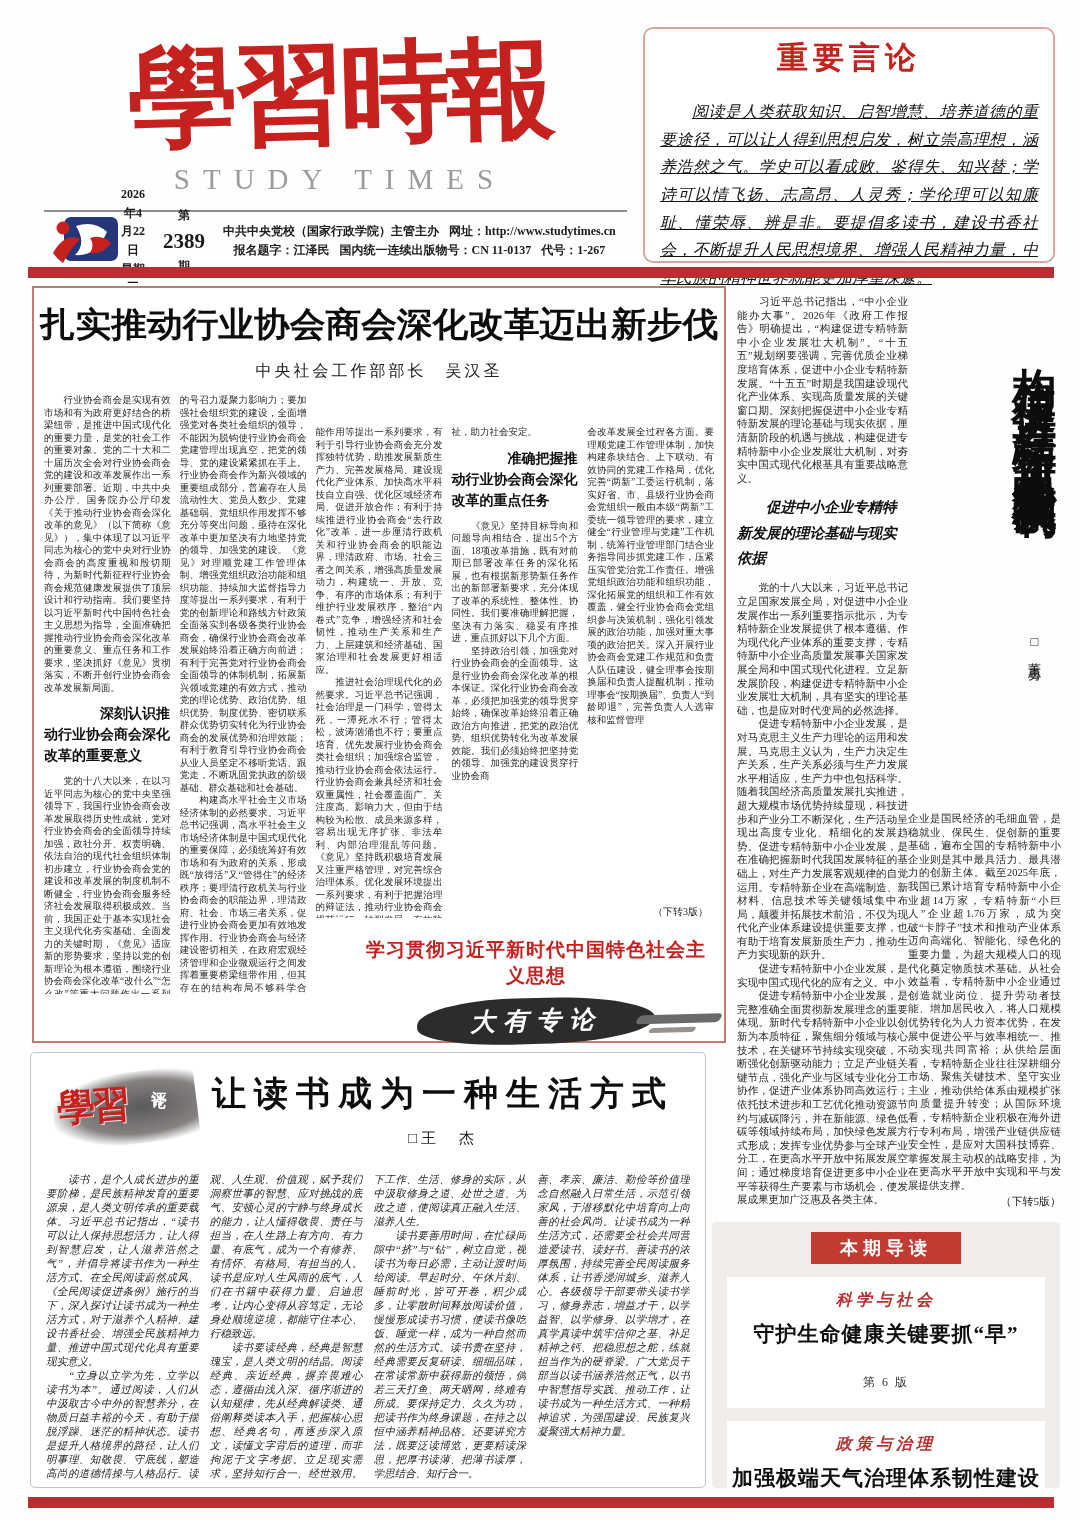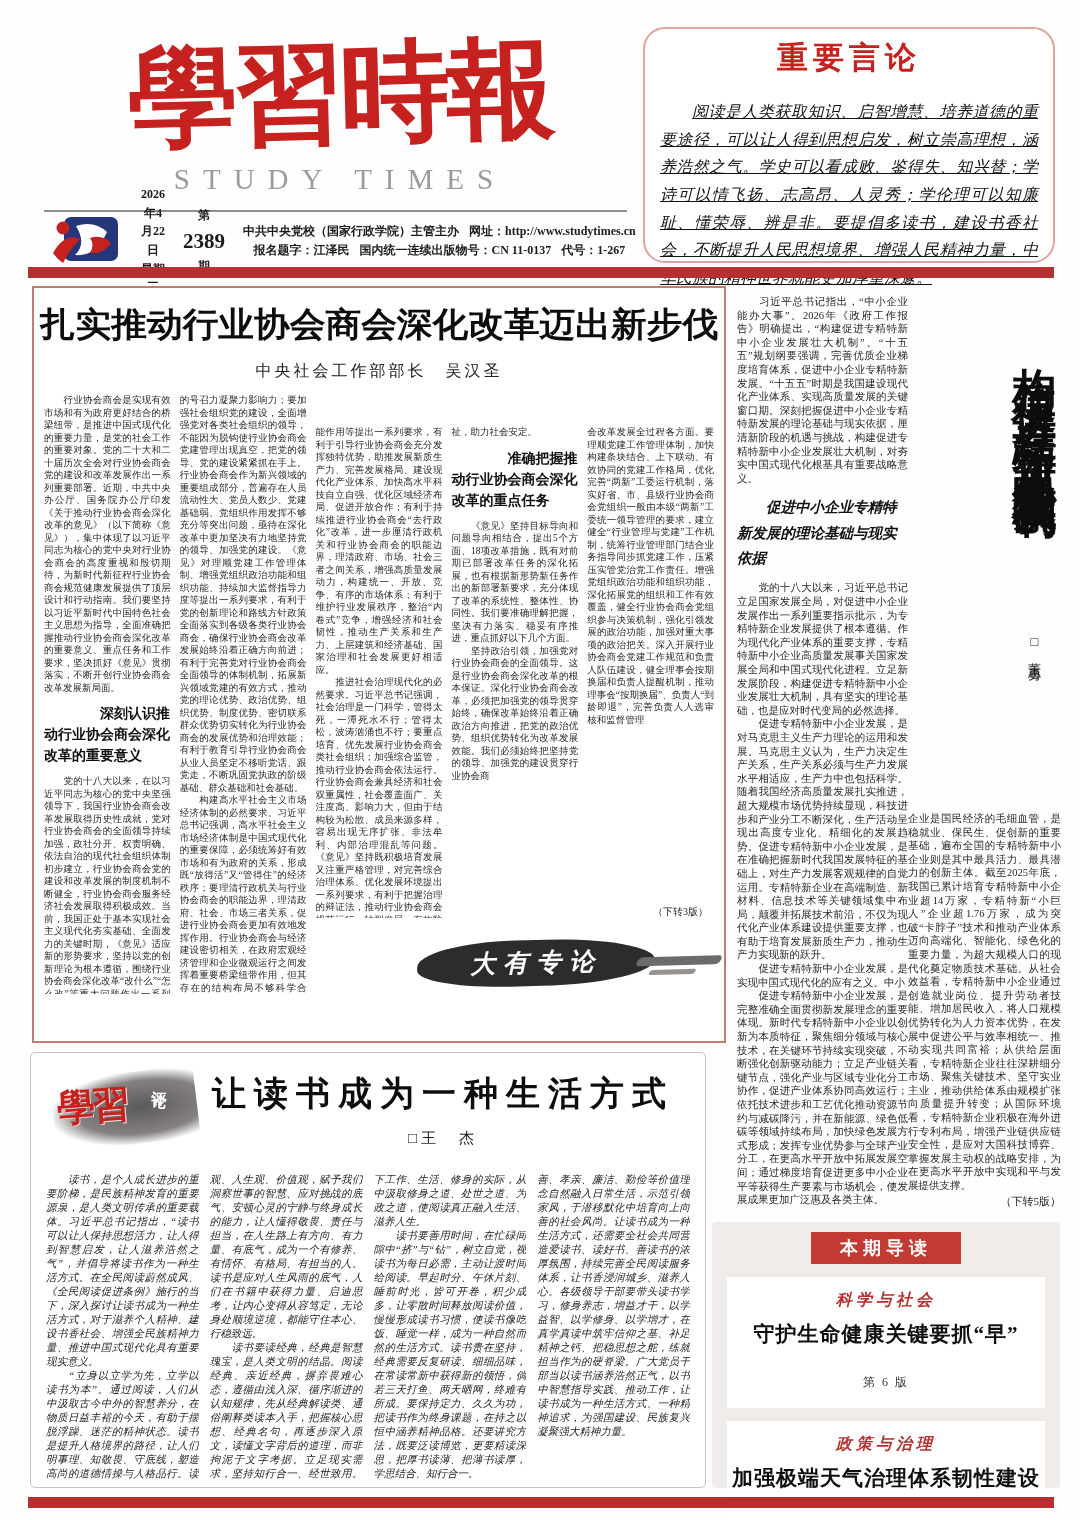--- a/index.html
+++ b/index.html
@@ -16,32 +16,32 @@
     letter-spacing:-4px;transform:rotate(-1.5deg);line-height:150px;
     font-family:"DejaVu Serif",serif;
   }
   .mast-en{
     position:absolute;left:140px;top:163px;width:400px;text-align:center;
     font-size:29px;color:#9b9b9b;letter-spacing:13px;font-family:"Liberation Serif",serif;
   }
   .mast-rule{position:absolute;left:44px;top:210px;width:583px;height:2px;background:#8f8f8f;}
   .mast-logo{position:absolute;left:50px;top:217px;}
   .dateblock{
-    position:absolute;left:132px;top:219px;width:500px;height:44px;
+    position:absolute;left:112px;top:219px;width:500px;height:44px;
     display:flex;align-items:center;font-size:12px;color:#1b1b1b;font-weight:bold;
   }
   .dateblock .seg{padding:0 9px;text-align:center;line-height:1.55;}
   .dateblock .div{width:1px;height:36px;background:#9a9a9a;}
   .issue-num{font-size:21px;font-weight:bold;}
   .orginfo{text-align:left;font-size:12px;line-height:1.65;white-space:nowrap;}
   .orginfo span{margin-right:10px;}
   
   .quotes-box{
     position:absolute;left:643px;top:27px;width:412px;height:236px;box-sizing:border-box;
-    border:2px solid #dda49e;border-radius:22px;padding:8px 15px;background:#fff;
+    border:2px solid #dda49e;border-radius:10px;padding:8px 15px;background:#fff;
   }
   .quotes-title{text-align:center;font-size:31px;font-weight:bold;color:#c5211f;
     letter-spacing:5px;font-family:"Liberation Sans",sans-serif;}
   .quotes-body{margin-top:19px;font-size:16px;line-height:1.73;text-align:justify;
     text-indent:2em;font-style:italic;color:#111;text-decoration:underline;}
   .redbar{position:absolute;left:28px;width:1026px;height:11px;background:#b5302e;}
   .redbar.top{top:267px;}
   .redbar.bottom{top:1497px;}
   
   .main-box{
@@ -179,20 +179,21 @@
       <div class="ma-sub">　　准确把握推动行业协会商会深化改革的重点任务</div>
       <div class="pre">　　《意见》坚持目标导向和问题导向相结合，提出5个方面、18项改革措施，既有对前期已部署改革任务的深化拓展，也有根据新形势新任务作出的新部署新要求，充分体现了改革的系统性、整体性、协同性。我们要准确理解把握，坚决有力落实、稳妥有序推进，重点抓好以下几个方面。
 　　坚持政治引领，加强党对行业协会商会的全面领导。这是行业协会商会深化改革的根本保证。深化行业协会商会改革，必须把加强党的领导贯穿始终，确保改革始终沿着正确政治方向推进，把党的政治优势、组织优势转化为改革发展效能。我们必须始终把坚持党的领导、加强党的建设贯穿行业协会商</div>
     </div>
     <div class="ma-col short">
       <div class="pre">会改革发展全过程各方面。要理顺党建工作管理体制，加快构建条块结合、上下联动、有效协同的党建工作格局，优化完善“两新”工委运行机制，落实好省、市、县级行业协会商会党组织一般由本级“两新”工委统一领导管理的要求，建立健全“行业管理与党建”工作机制，统筹行业管理部门结合业务指导同步抓党建工作，压紧压实管党治党工作责任。增强党组织政治功能和组织功能，深化拓展党的组织和工作有效覆盖，健全行业协会商会党组织参与决策机制，强化引领发展的政治功能，加强对重大事项的政治把关。深入开展行业协会商会党建工作规范和负责人队伍建设，健全理事会按期换届和负责人提醒机制，推动理事会“按期换届”、负责人“到龄即退”，完善负责人人选审核和监督管理</div>
     </div>
   </div>
   <div class="jump3">（下转3版）</div>
   <div class="banner">
+    <div class="banner-l1">学习贯彻习近平新时代中国特色社会主义思想</div>
     <div class="banner-blob">大有专论</div>
   </div>
 </div>
 
 <div class="ra-colA">
   <div class="pre">　　习近平总书记指出，“中小企业能办大事”。2026年《政府工作报告》明确提出，“构建促进专精特新中小企业发展壮大机制”。“十五五”规划纲要强调，完善优质企业梯度培育体系，促进中小企业专精特新发展。“十五五”时期是我国建设现代化产业体系、实现高质量发展的关键窗口期。深刻把握促进中小企业专精特新发展的理论基础与现实依据，厘清新阶段的机遇与挑战，构建促进专精特新中小企业发展壮大机制，对夯实中国式现代化根基具有重要战略意义。</div>
   <div class="ra-sub">　　促进中小企业专精特新发展的理论基础与现实依据</div>
   <div class="pre">　　党的十八大以来，习近平总书记立足国家发展全局，对促进中小企业发展作出一系列重要指示批示，为专精特新企业发展提供了根本遵循。作为现代化产业体系的重要支撑，专精特新中小企业高质量发展事关国家发展全局和中国式现代化进程。立足新发展阶段，构建促进专精特新中小企业发展壮大机制，具有坚实的理论基础，也是应对时代变局的必然选择。</div>
   <div class="pre">　　促进专精特新中小企业发展，是对马克思主义生产力理论的运用和发展。马克思主义认为，生产力决定生产关系，生产关系必须与生产力发展水平相适应，生产力中也包括科学。随着我国经济高质量发展扎实推进，超大规模市场优势持续显现，科技进步和产业分工不断深化，生产活动呈现出高度专业化、精细化的发展趋势。促进专精特新中小企业发展，是在准确把握新时代我国发展特征的基础上，对生产力发展客观规律的自觉运用。专精特新企业在高端制造、新材料、信息技术等关键领域集中布局，颠覆并拓展技术前沿，不仅为现代化产业体系建设提供重要支撑，也有助于培育发展新质生产力，推动生产力实现新的跃升。
 　　促进专精特新中小企业发展，是实现中国式现代化的应有之义。中小</div>

